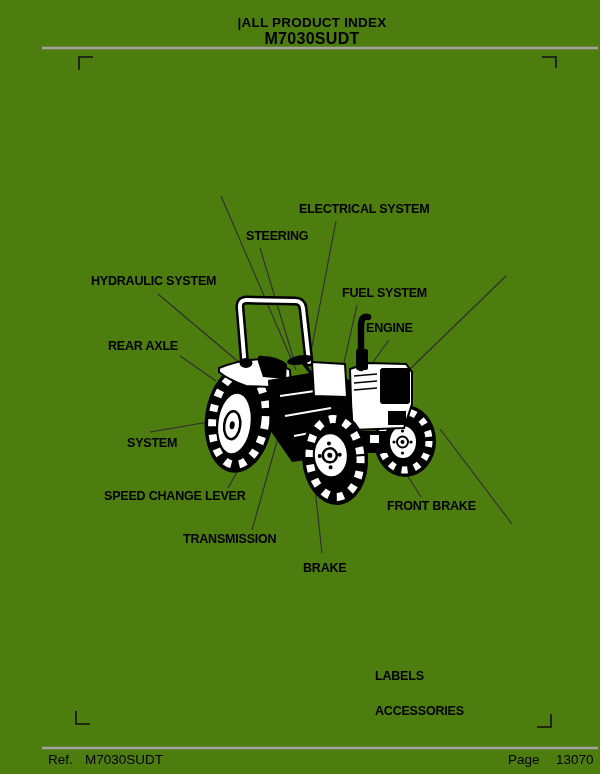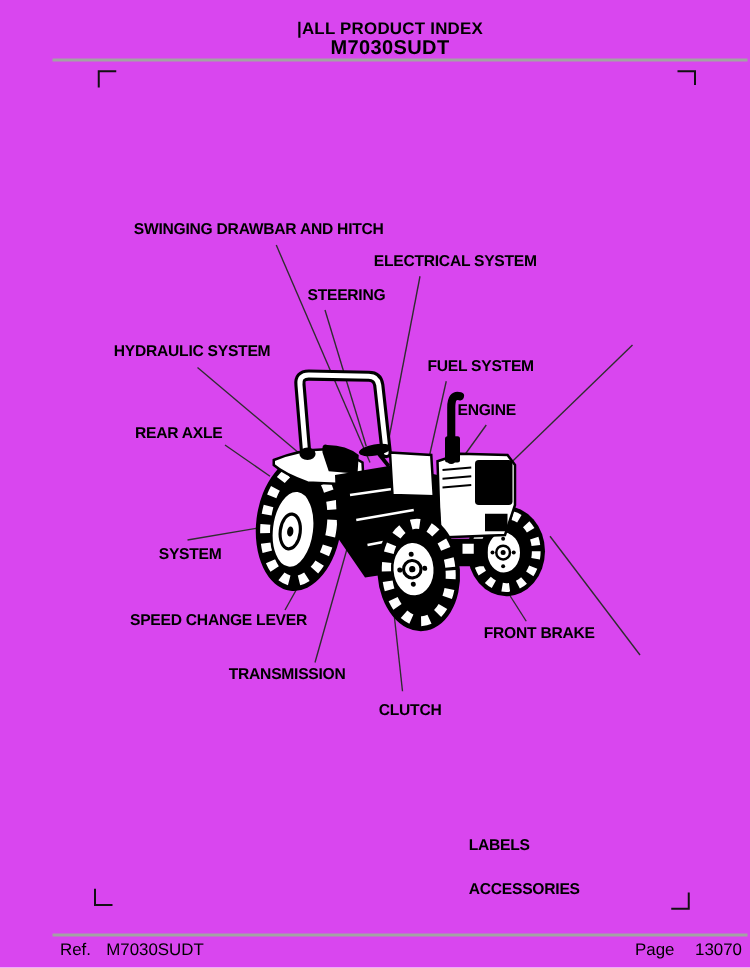--- a/index.html
+++ b/index.html
@@ -1,17 +1,17 @@
 <!DOCTYPE html>
 <html><head>
 <meta charset="utf-8">
 <style>
   html,body{margin:0;padding:0;background:#fff;}
   #page{
-    position:relative;width:600px;height:774px;background:#d946ef;overflow:hidden;
+    position:relative;width:600px;height:774px;background:#4d7c0f;overflow:hidden;
     font-family:"Liberation Sans",sans-serif;
   }
   .hdr{position:absolute;left:12px;width:600px;text-align:center;color:#000;white-space:nowrap;}
   .hdr1{top:15px;font-size:13.5px;font-weight:700;letter-spacing:0.2px;}
   .hdr2{top:30px;font-size:16px;font-weight:700;letter-spacing:0.3px;}
   .callout-label{
     position:absolute;font-size:12.5px;font-weight:700;color:#000;
     white-space:nowrap;letter-spacing:-0.2px;line-height:13px;cursor:default;
   }
   .ftr{position:absolute;top:752px;font-size:13.5px;font-weight:400;color:#000;white-space:nowrap;}
@@ -126,32 +126,31 @@
         <circle cx="330" cy="455" r="7" fill="none" stroke="#000" stroke-width="2.5"></circle>
         <circle cx="330" cy="455" r="2.5" fill="#000"></circle>
         <circle cx="330" cy="443" r="2" fill="#000"></circle>
         <circle cx="330" cy="467" r="2" fill="#000"></circle>
         <circle cx="320" cy="455" r="2" fill="#000"></circle>
         <circle cx="340" cy="455" r="2" fill="#000"></circle>
       </g>
     </g>
   </svg>
 
-  <div class="callout-label" style="left:107px;top:177px">SWINGING DRAWBAR AND HITCH</div>
   <div class="callout-label" style="left:299px;top:203px">ELECTRICAL SYSTEM</div>
   <div class="callout-label" style="left:246px;top:230px">STEERING</div>
   <div class="callout-label" style="left:91px;top:275px">HYDRAULIC SYSTEM</div>
   <div class="callout-label" style="left:342px;top:287px">FUEL SYSTEM</div>
   <div class="callout-label" style="left:366px;top:322px">ENGINE</div>
   <div class="callout-label" style="left:108px;top:340px">REAR AXLE</div>
   <div class="callout-label" style="left:127px;top:437px">SYSTEM</div>
   <div class="callout-label" style="left:104px;top:490px">SPEED CHANGE LEVER</div>
   <div class="callout-label" style="left:387px;top:500px">FRONT BRAKE</div>
   <div class="callout-label" style="left:183px;top:533px">TRANSMISSION</div>
-  <div class="callout-label" style="left:303px;top:562px">CLUTCH</div>
+  <div class="callout-label" style="left:303px;top:562px">BRAKE</div>
   <div class="callout-label" style="left:375px;top:670px">LABELS</div>
   <div class="callout-label" style="left:375px;top:705px">ACCESSORIES</div>
 
   <div class="ftr" style="left:48px">Ref.</div>
   <div class="ftr" style="left:85px">M7030SUDT</div>
   <div class="ftr" style="left:508px">Page</div>
   <div class="ftr" style="left:556px">13070</div>
 
 </div>
 

